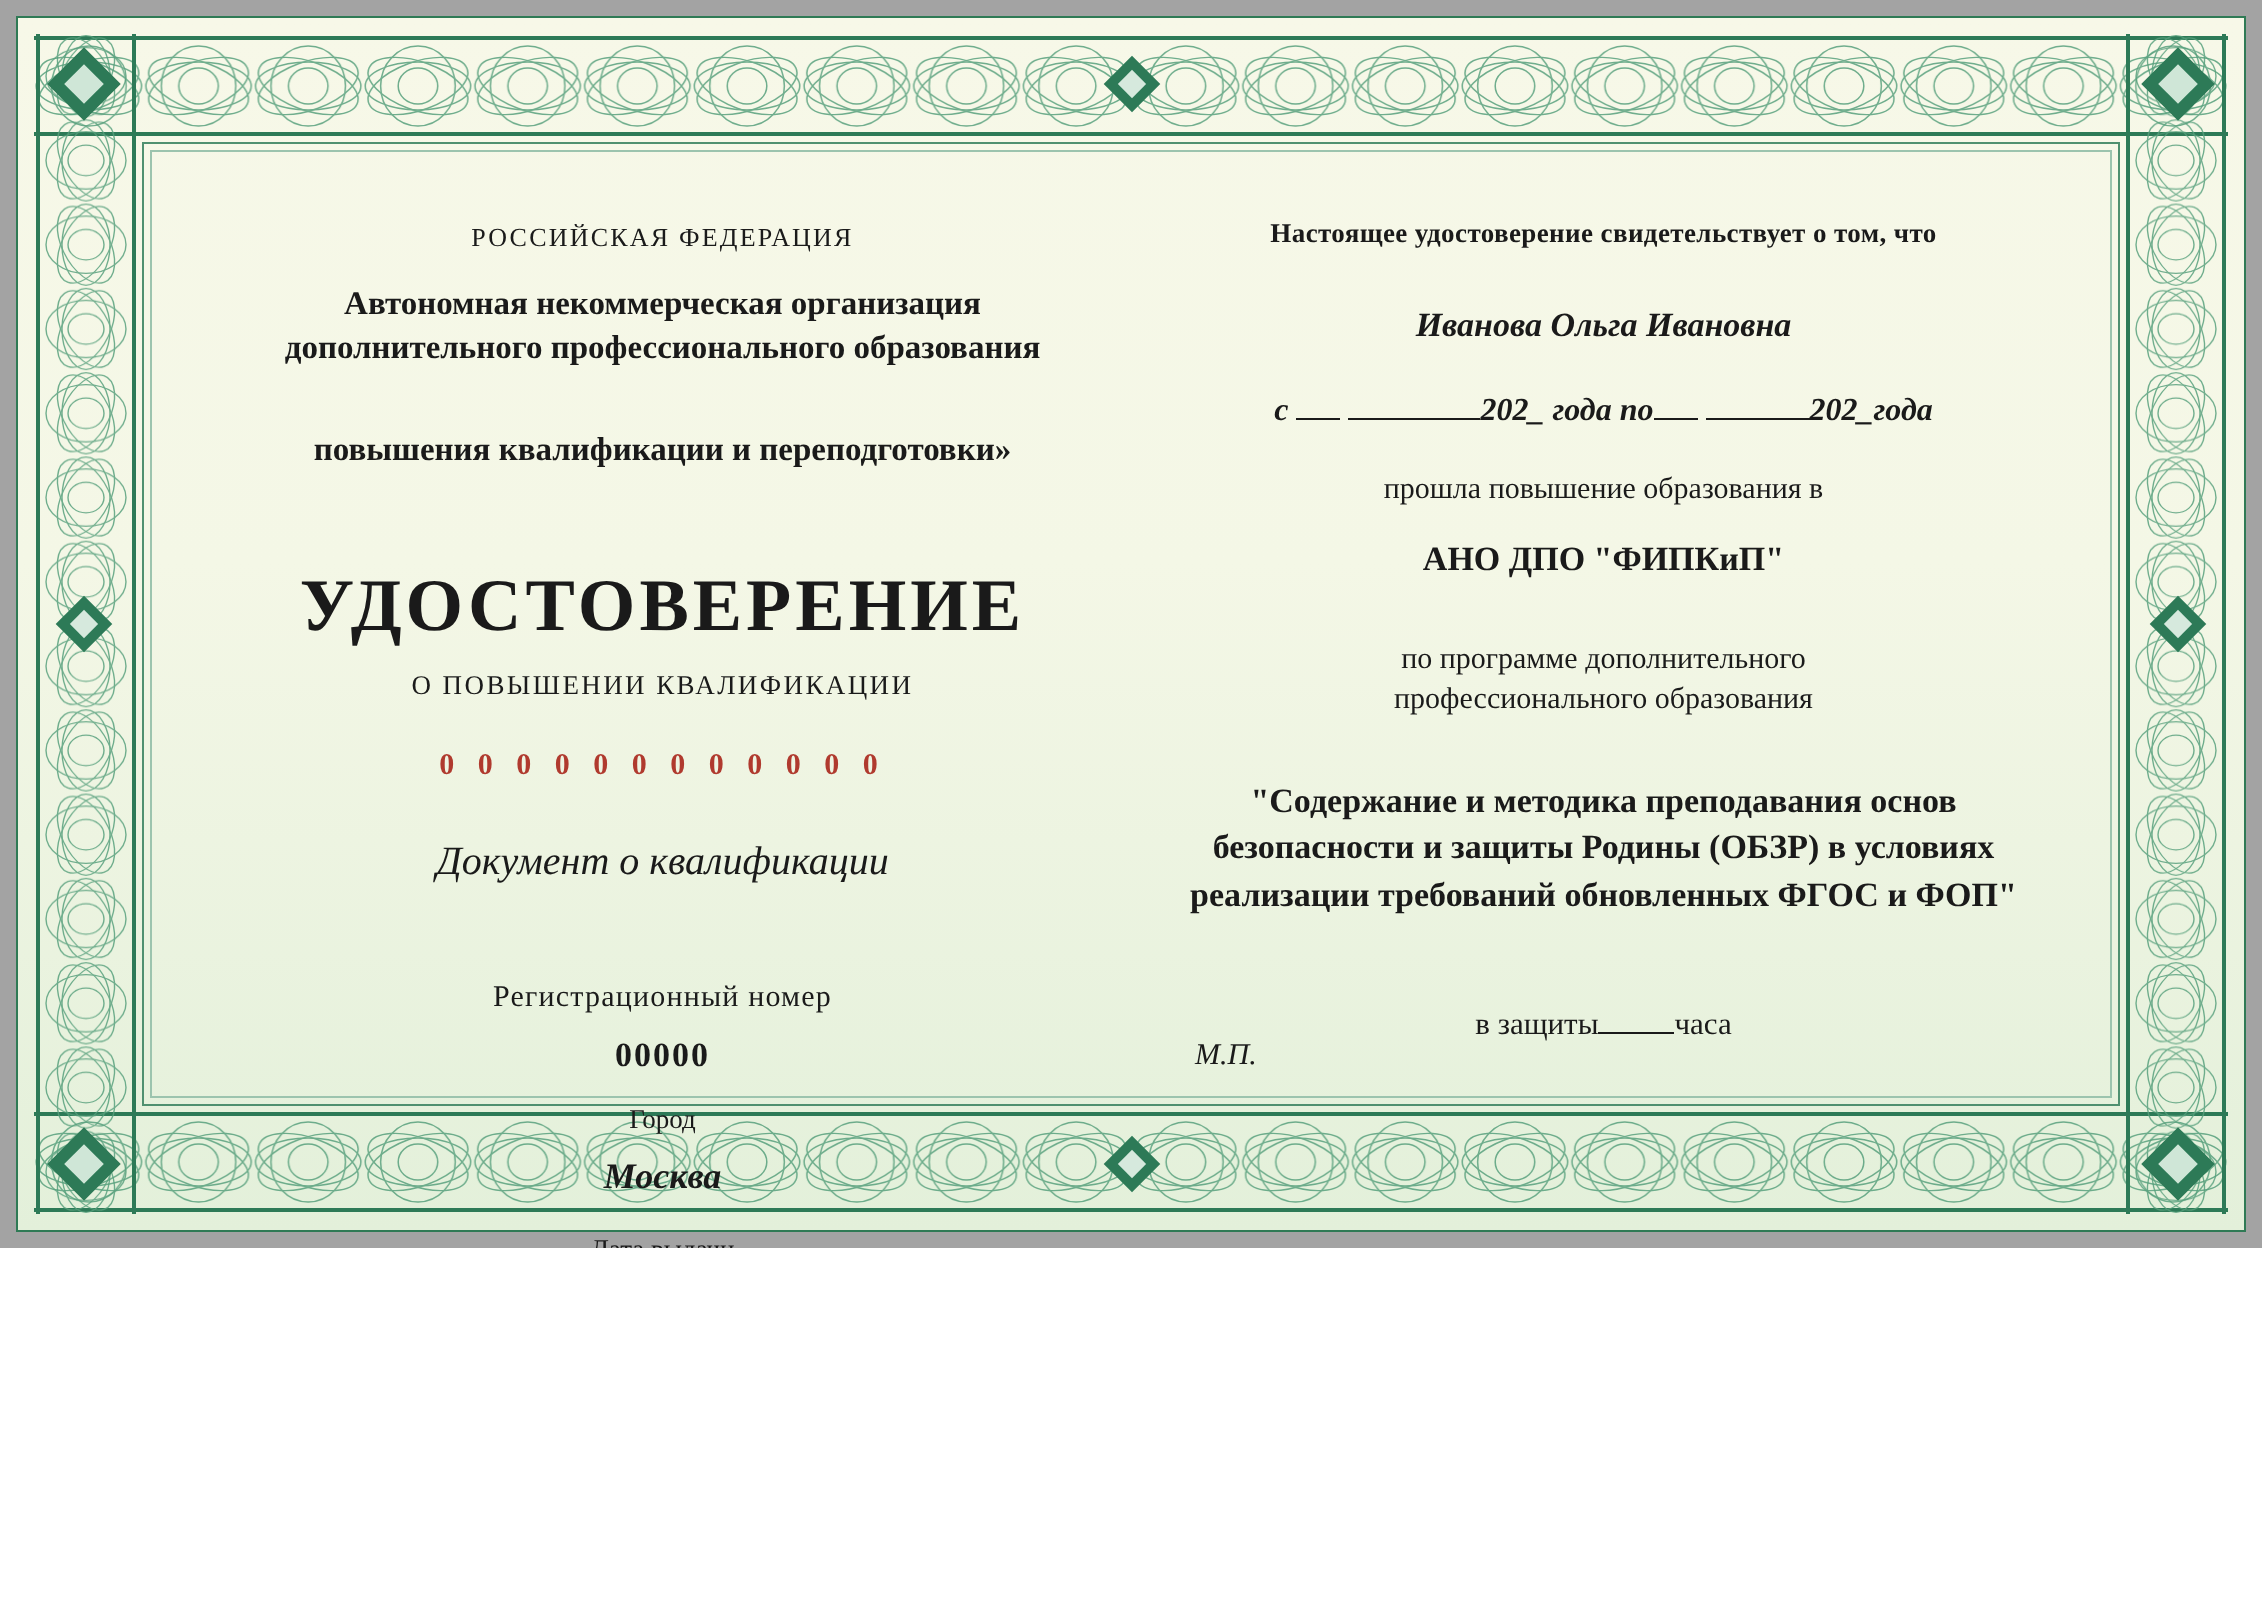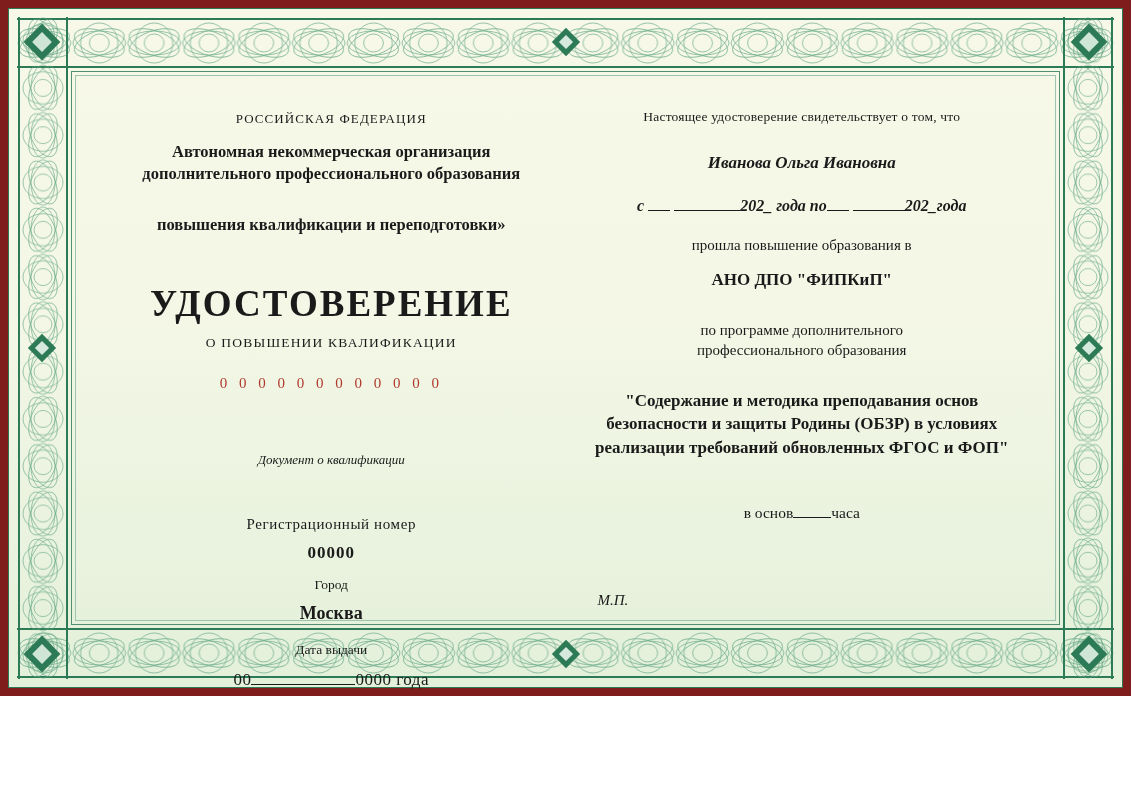--- a/index.html
+++ b/index.html
@@ -3,23 +3,23 @@
 <meta charset="utf-8">
 <style>
   html, body {
     margin: 0;
     padding: 0;
     background: #ffffff;
   }
   #page {
     position: relative;
     width: 1131px;
-    height: 696px;
+    height: 624px;
     overflow: hidden;
-    background: #7f1d1d;
+    background: #a3a3a3;
     font-family: "Liberation Serif", serif;
   }
 
   
   .cert-frame {
     position: absolute;
     inset: 8px;
     background:
       linear-gradient(180deg, #f7f8e8 0%, #f4f7e6 45%, #e3f0da 100%);
     border: 1px solid #2f7a55;
@@ -138,47 +138,48 @@
     font-size: 13.5px;
     letter-spacing: 1.2px;
     margin-top: 10px;
     font-variant: small-caps;
     text-transform: uppercase;
   }
   .serial {
     color: #b03a2e;
     font-size: 15px;
     letter-spacing: 4px;
-    font-weight: normal;
+    font-weight: bold;
     margin-top: 24px;
   }
   .doc-kind {
     font-style: italic;
-    font-size: 13px;
-    margin-top: 60px;
+    font-size: 20px;
+    margin-top: 28px;
   }
   .reg-label {
     font-size: 15px;
     margin-top: 48px;
     letter-spacing: 0.6px;
   }
   .reg-value {
     font-size: 17px;
     font-weight: bold;
     margin-top: 10px;
     letter-spacing: 1px;
   }
   .city-label {
     font-size: 13.5px;
     margin-top: 14px;
   }
   .city-value {
     font-size: 18px;
     font-weight: bold;
     margin-top: 10px;
+    font-style: italic;
   }
   .date-label {
     font-size: 13.5px;
     margin-top: 18px;
   }
   .date-value {
     font-size: 17px;
     margin-top: 12px;
     letter-spacing: 0.5px;
   }
@@ -186,20 +187,21 @@
     display: inline-block;
     border-bottom: 1px solid #1a1a1a;
     width: 104px;
   }
 
   
   .r-lead {
     font-size: 13.5px;
     margin-top: 10px;
     letter-spacing: 0.2px;
+    font-weight: bold;
   }
   .r-name {
     font-size: 17px;
     font-style: italic;
     font-weight: bold;
     margin-top: 28px;
   }
   .r-period {
     font-size: 16px;
     font-style: italic;
@@ -379,21 +381,21 @@
         <div class="r-org">АНО ДПО "ФИПКиП"</div>
 
         <div class="r-prog-label">
           <div>по программе дополнительного</div>
           <div>профессионального образования</div>
         </div>
 
         <div class="r-course">"Содержание и методика преподавания основ безопасности и защиты Родины (ОБЗР) в условиях реализации требований обновленных ФГОС и ФОП"</div>
 
         <div class="r-volume">
-          <span>в основ</span><span class="u"></span><span>часа</span>
+          <span>в защиты</span><span class="u"></span><span>часа</span>
         </div>
 
         <div class="sign-block">
           <div class="mp">М.П.</div>
         </div>
       </div>
 
     </div>
   </div>
 </div>

